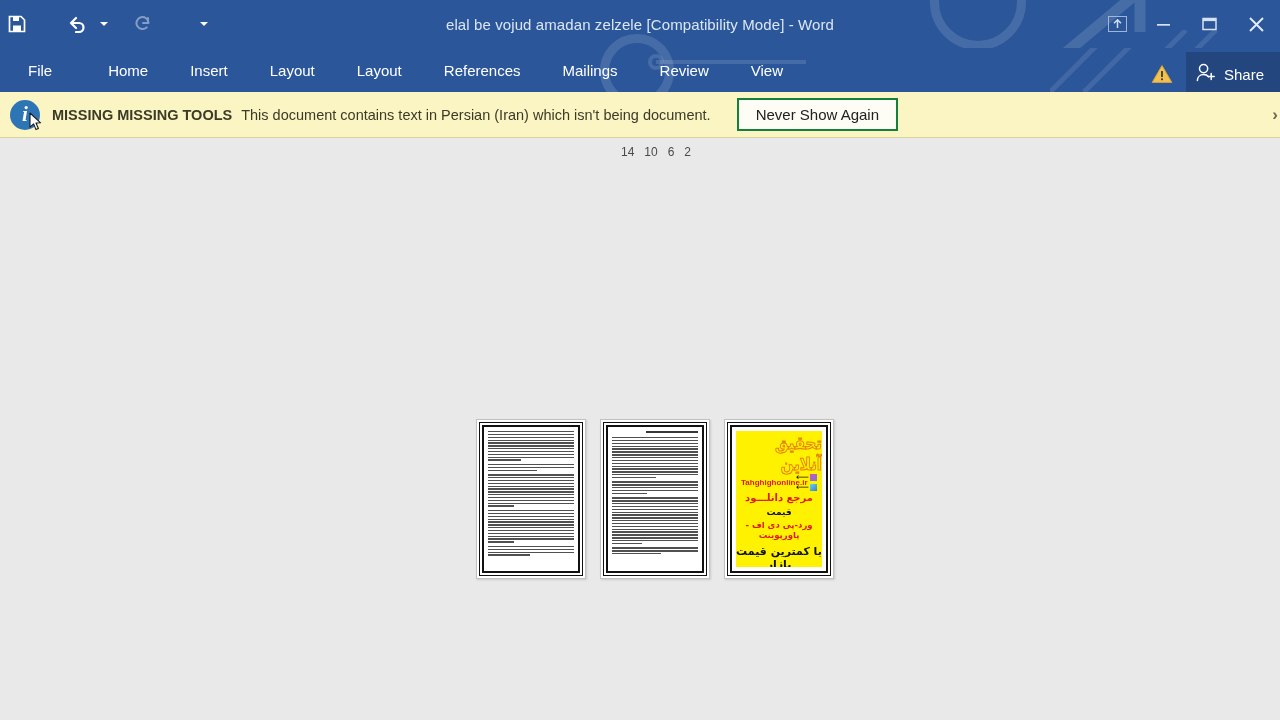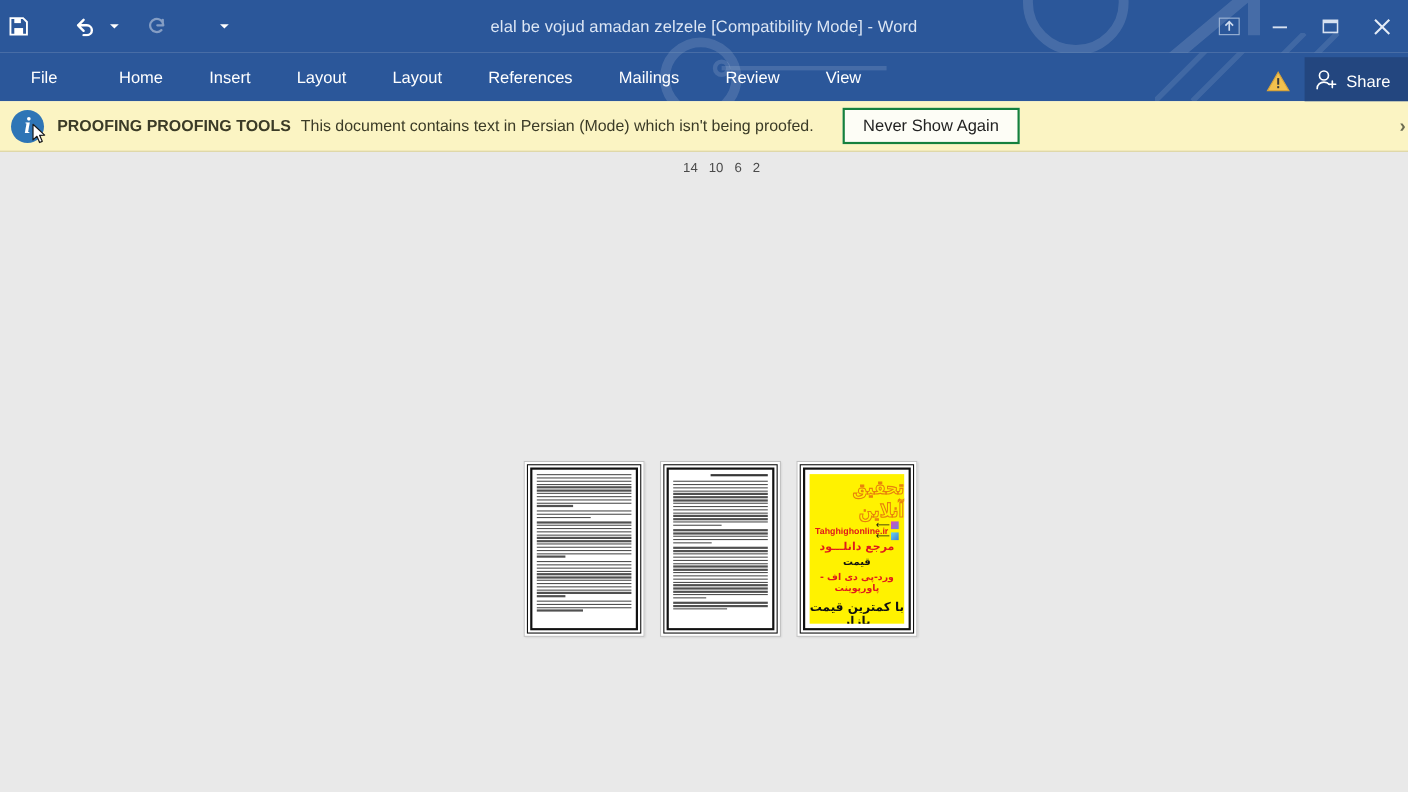--- a/index.html
+++ b/index.html
@@ -356,22 +356,22 @@
           <path d="M15.2 10.6 v6 M12.2 13.6 h6" stroke="#ffffff" stroke-width="1.5" stroke-linecap="round"></path>
         </svg>
       </span>
       <span>Share</span>
     </div>
   </div>
 </div>
 
 <div id="msgbar">
   <div id="msg-info-icon">i</div>
-  <div id="msg-strong">PROOFING PROOFING TOOLS</div>
-  <div id="msg-text">This document contains text in Persian (Mode) which isn't being proofed.</div>
+  <div id="msg-strong">MISSING MISSING TOOLS</div>
+  <div id="msg-text">This document contains text in Persian (Iran) which isn't being document.</div>
   <div id="never-show">Never Show Again</div>
   <div id="msg-close">›</div>
 </div>
 
 <div id="tab-selector">
   <span class="tabstop-L"></span>
 </div>
 
 <div id="hruler">
   <div class="hr-gray-l"></div>

